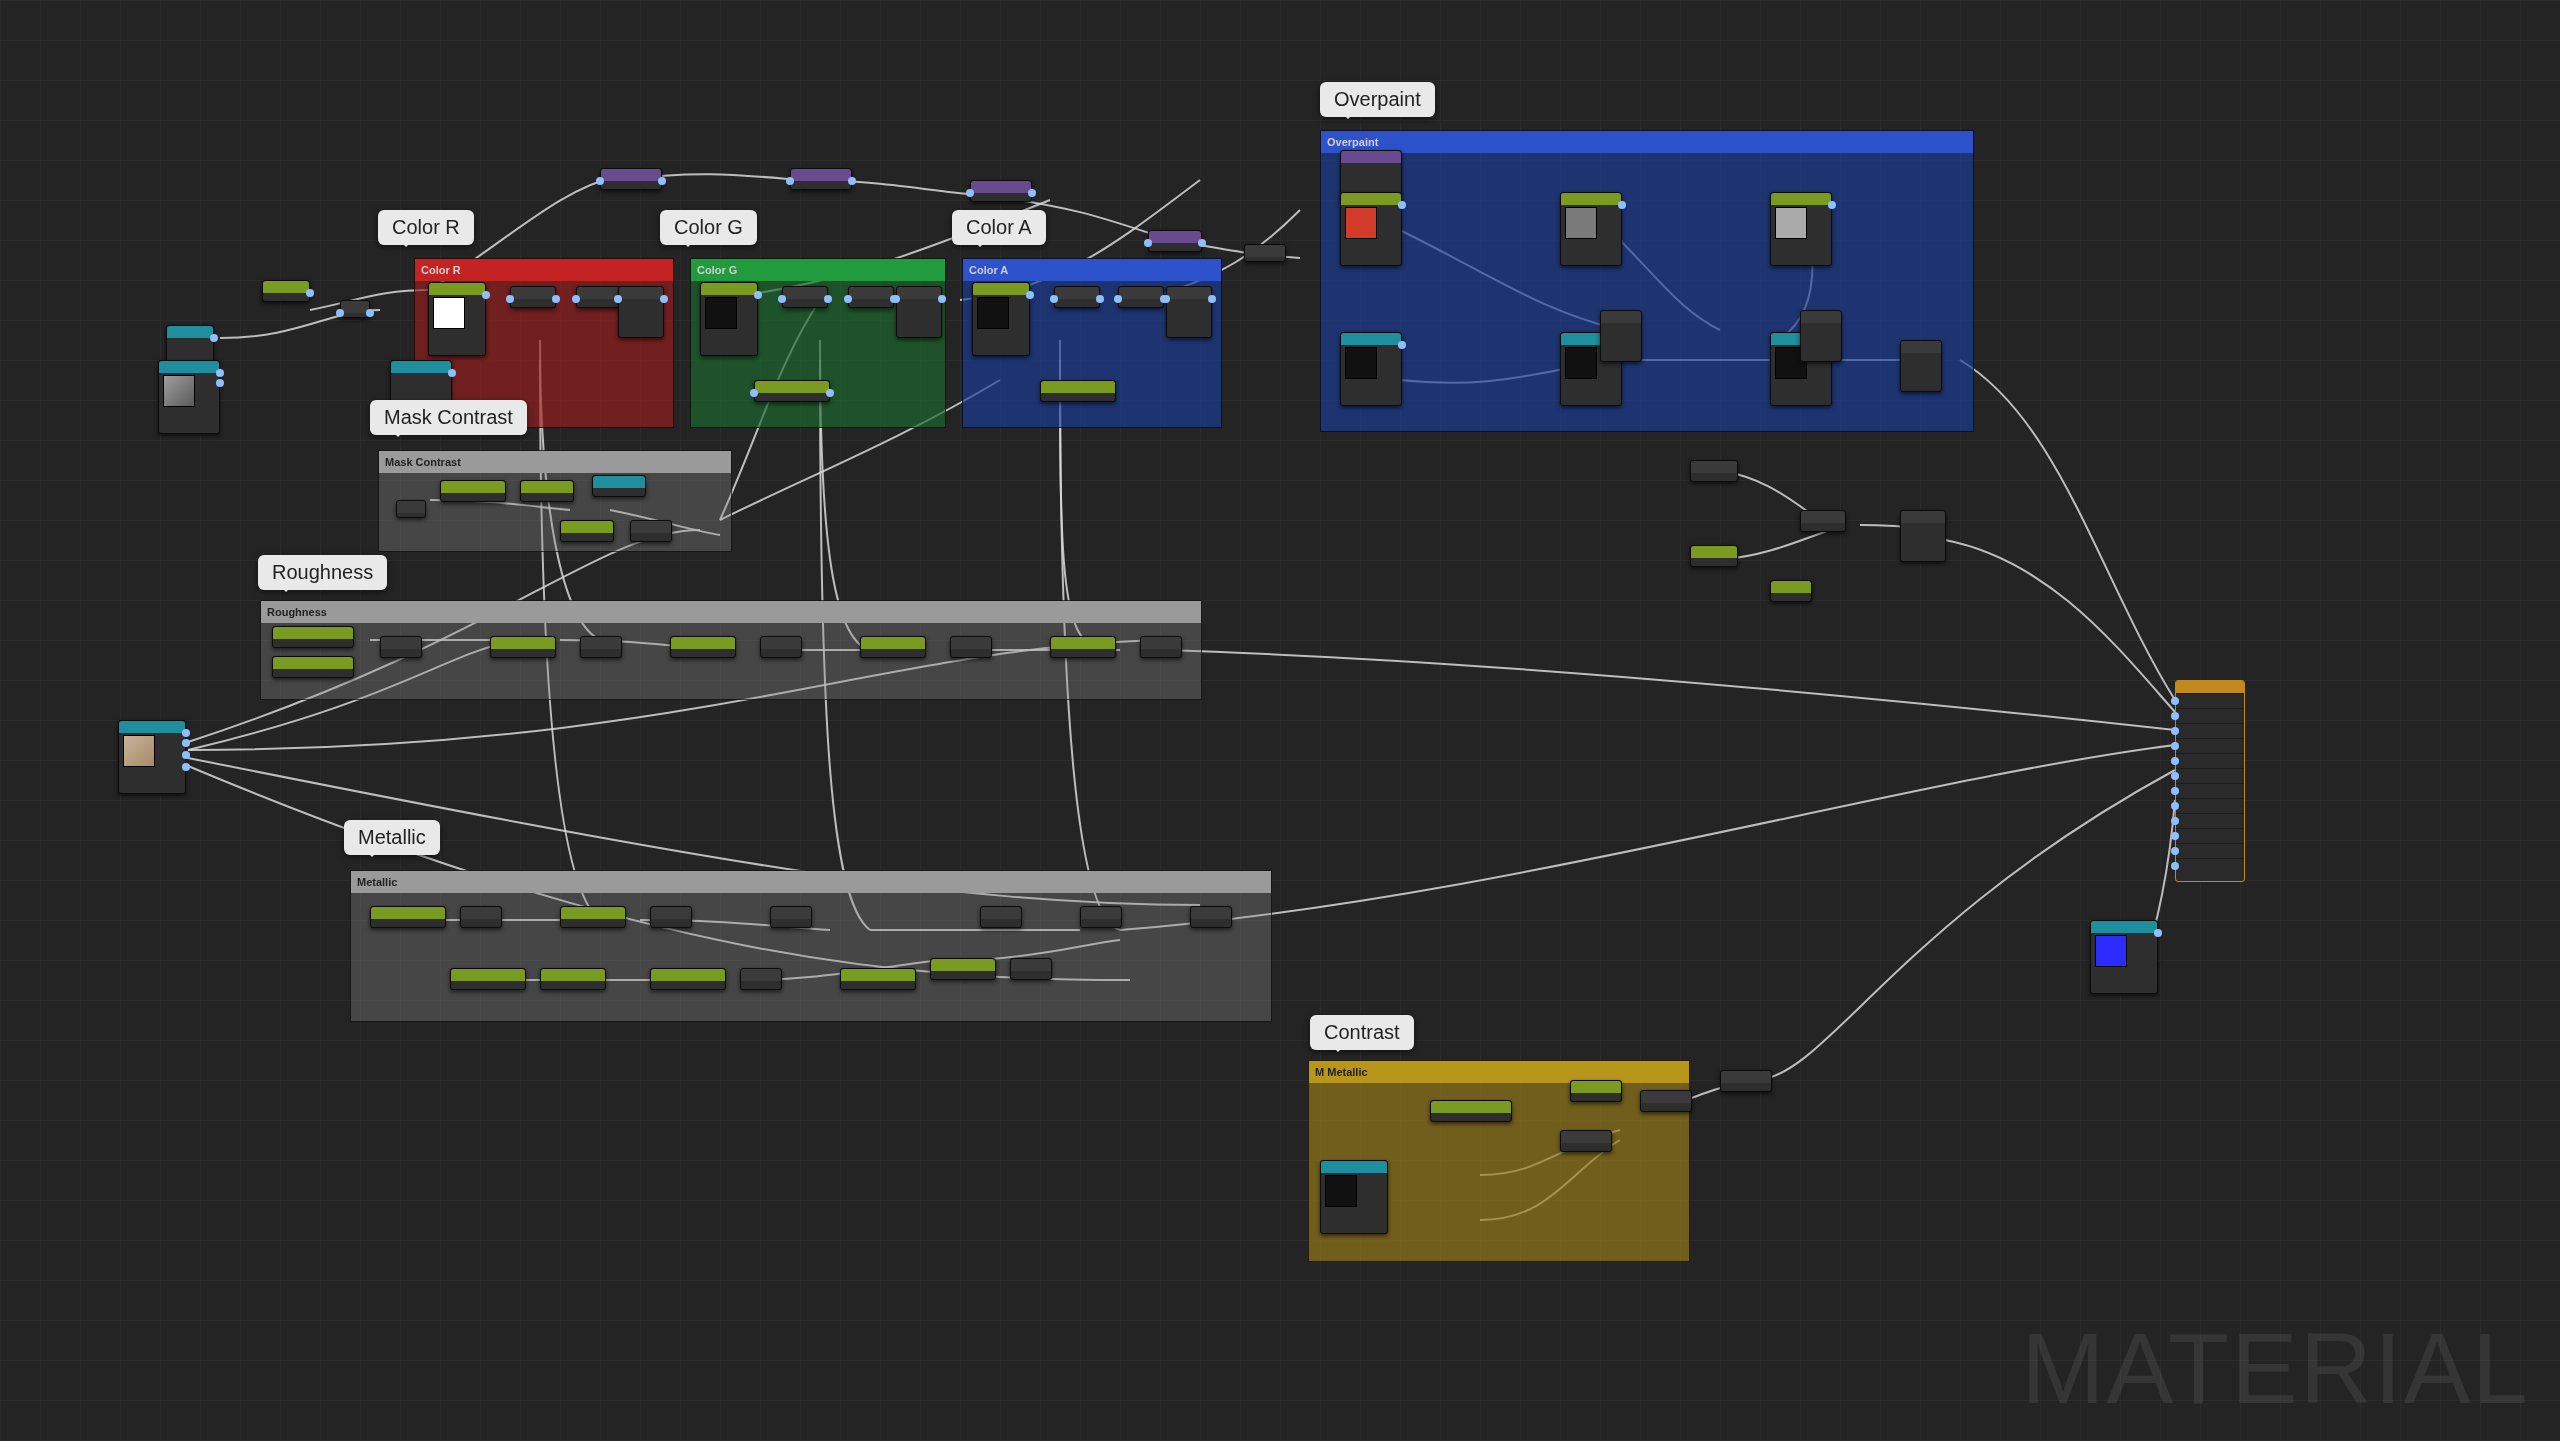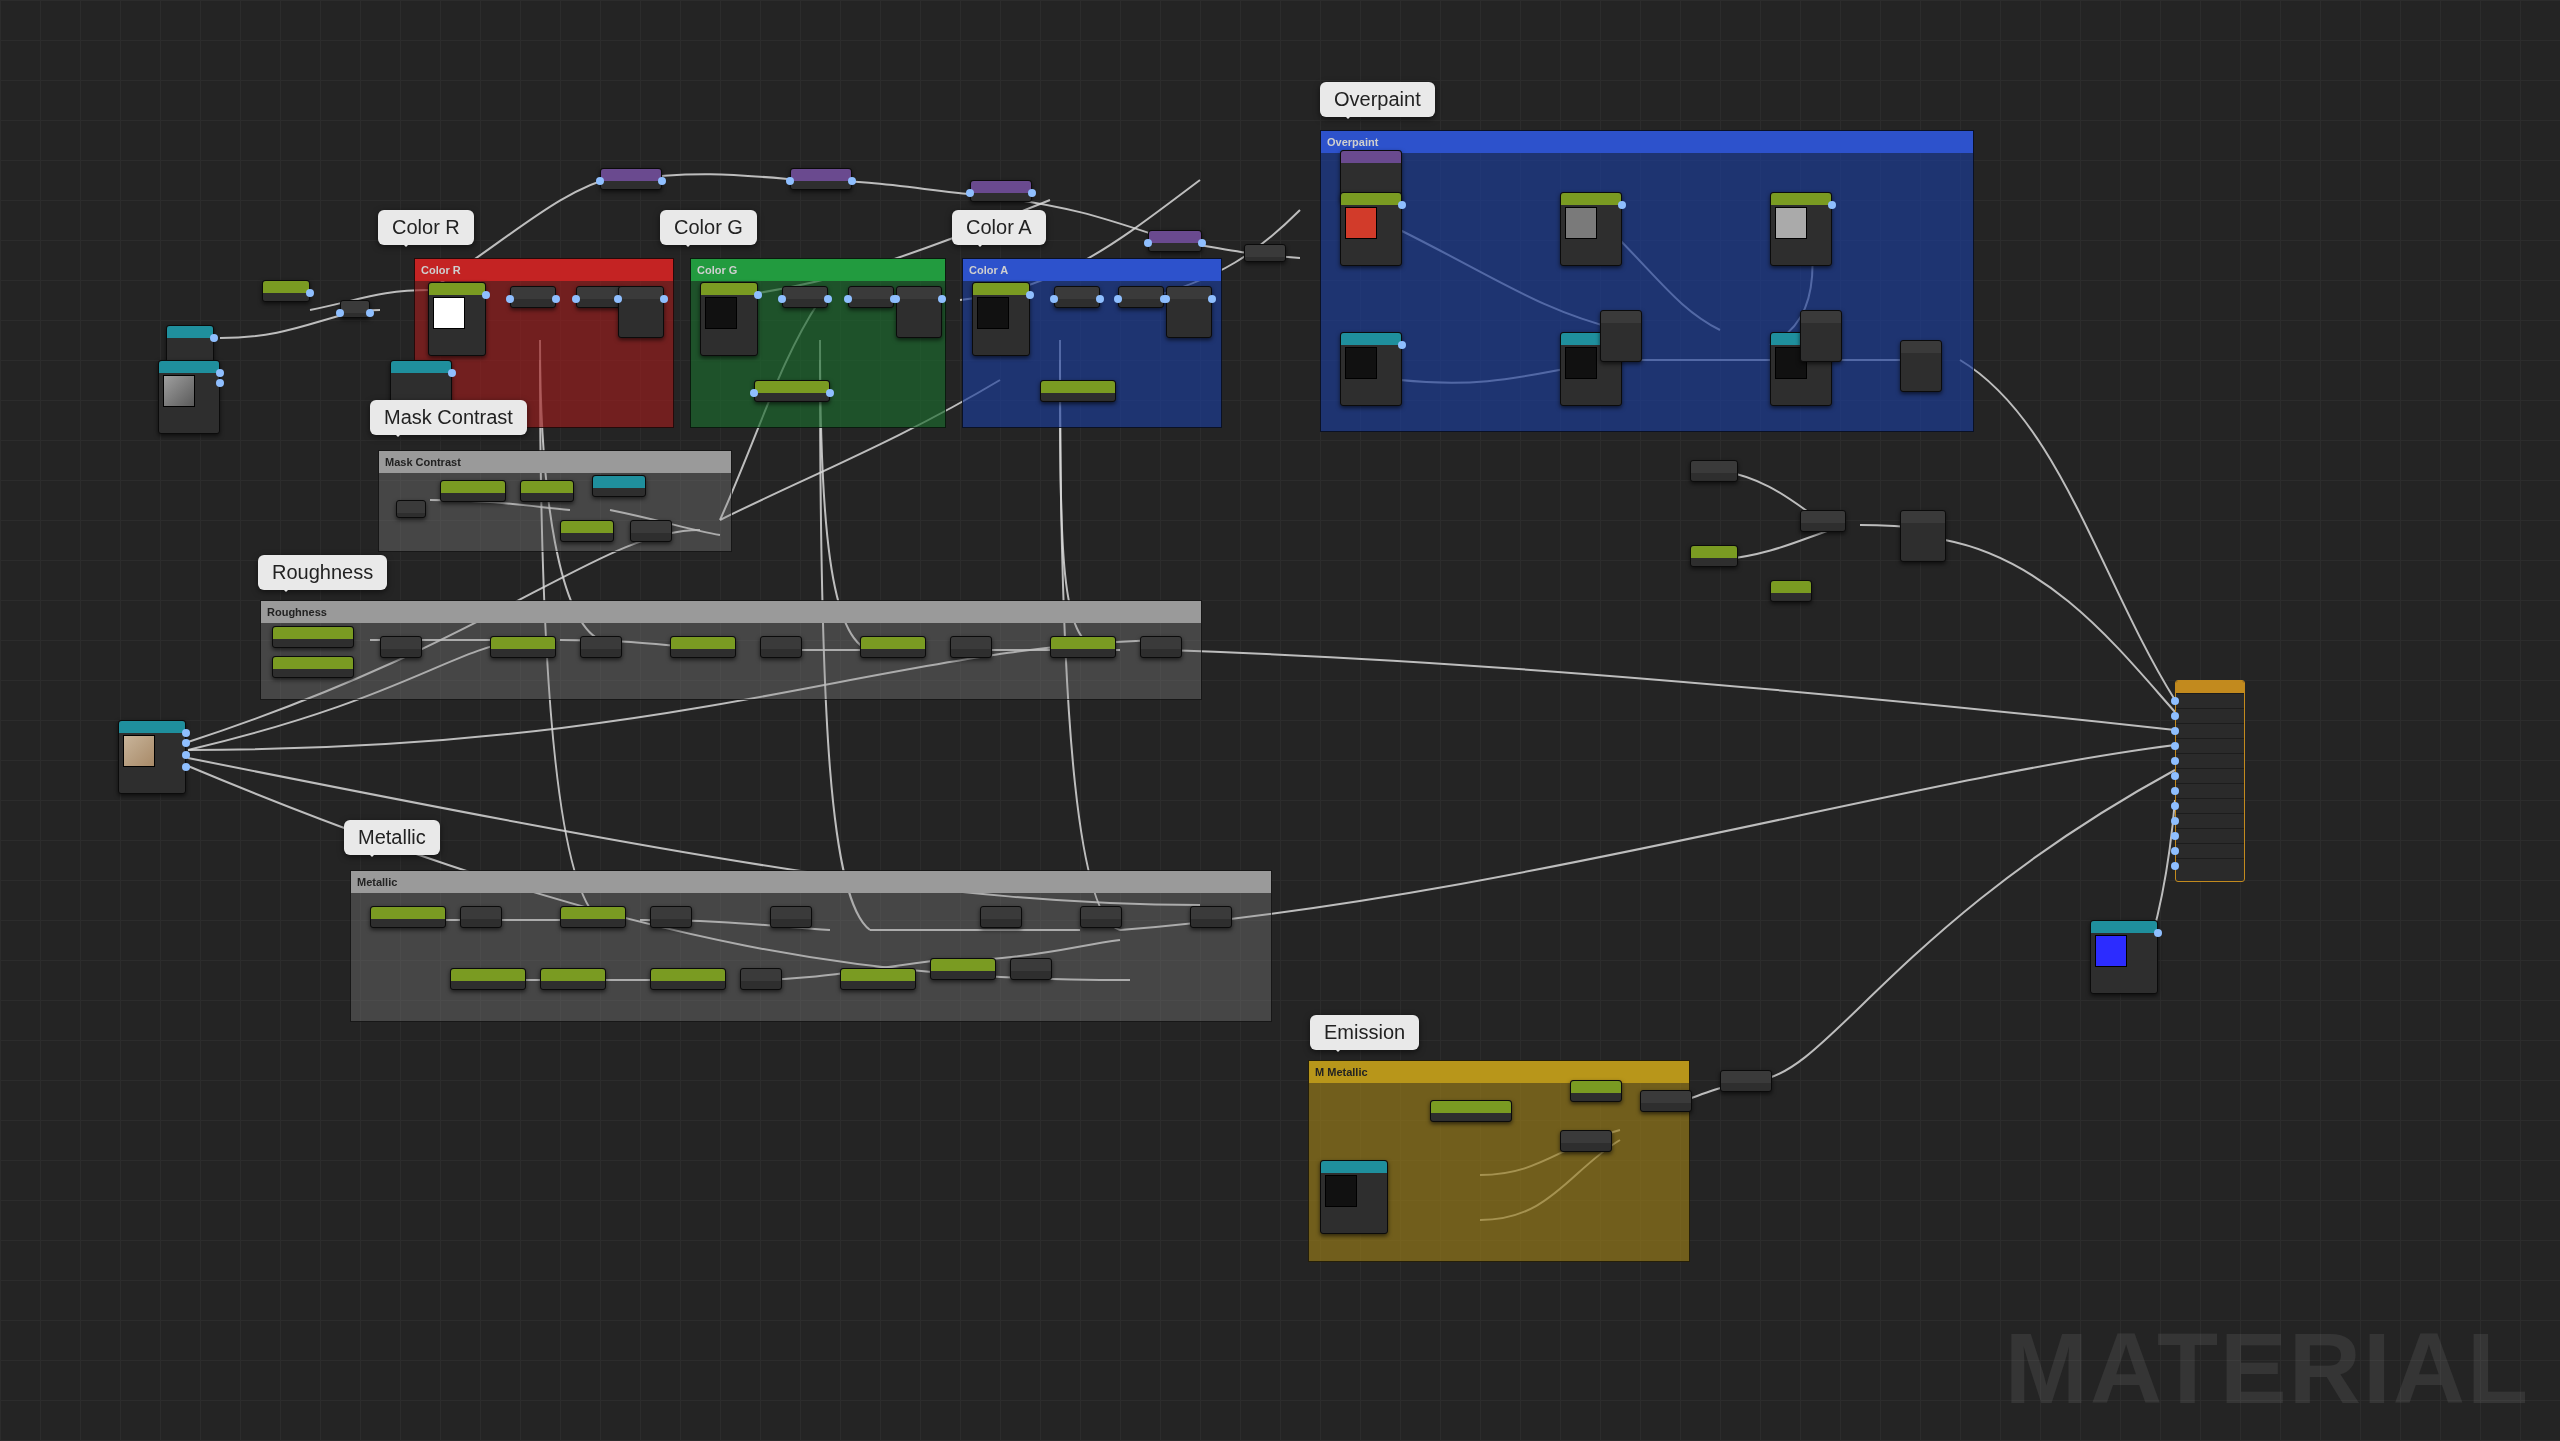--- a/index.html
+++ b/index.html
@@ -10,21 +10,21 @@
     background-image:
       linear-gradient(#2c2c2c 1px,transparent 1px),
       linear-gradient(90deg,#2c2c2c 1px,transparent 1px),
       linear-gradient(#333 1px,transparent 1px),
       linear-gradient(90deg,#333 1px,transparent 1px);
     background-size:40px 40px,40px 40px,400px 400px,400px 400px;
     background-position:0 0,0 0,0 0,0 0;
   }
   .watermark{
     position:absolute;right:30px;bottom:15px;
-    font-weight:700;font-size:100px;letter-spacing:2px;color:#ffffff14;
+    font-weight:400;font-size:100px;letter-spacing:2px;color:#ffffff14;
     user-select:none;pointer-events:none;
   }
   svg.wires{position:absolute;inset:0;pointer-events:none}
   svg.wires path{stroke:#d8d8d8;stroke-width:2;fill:none;opacity:.85}
   
   .comment{position:absolute;border:1px solid #000000aa}
   .comment .chead{height:18px;font-size:11px;padding:2px 6px;font-weight:bold;display:flex;align-items:center}
   .c-red{background:#9b1d1da8}.c-red .chead{background:#c42323}
   .c-green{background:#1c6a2ea8}.c-green .chead{background:#229b3f}
   .c-blue1{background:#1b3c9aa8}.c-blue1 .chead{background:#2d52cc}
@@ -181,21 +181,21 @@
     <div class="chead">M Metallic</div>
   </div>
 
 <div class="bubble" style="left:378px;top:210px">Color R</div>
 <div class="bubble" style="left:660px;top:210px">Color G</div>
 <div class="bubble" style="left:952px;top:210px">Color A</div>
 <div class="bubble" style="left:1320px;top:82px">Overpaint</div>
 <div class="bubble" style="left:370px;top:400px">Mask Contrast</div>
 <div class="bubble" style="left:258px;top:555px">Roughness</div>
 <div class="bubble" style="left:344px;top:820px">Metallic</div>
-<div class="bubble" style="left:1310px;top:1015px">Emission</div>
+<div class="bubble" style="left:1310px;top:1015px">Contrast</div>
 
 <div class="node tall" style="left:166px;top:325px;width:46px">
     <div class="nhead teal"></div>
     <span class="npin r top"></span>
   </div>
 <div class="node xtall" style="left:158px;top:360px;width:60px">
     <div class="nhead teal"></div>
     <div class="swatch tex2"></div>
     <span class="npin r top"></span>
     <span class="npin r mid"></span>

